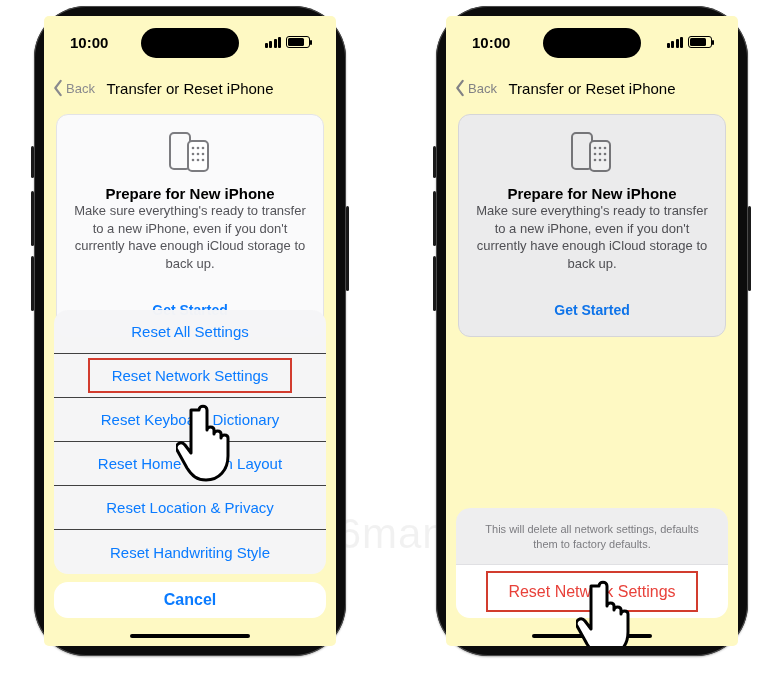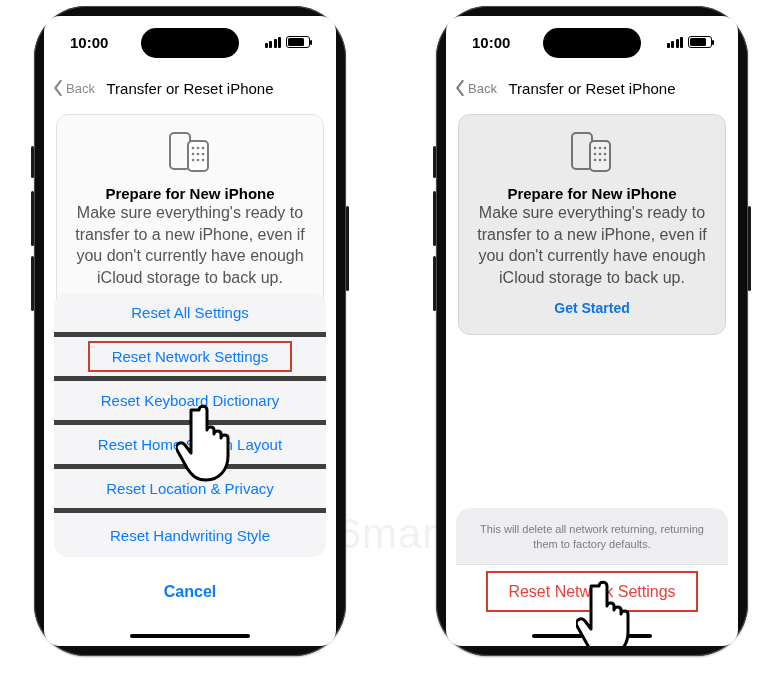--- a/index.html
+++ b/index.html
@@ -27,22 +27,22 @@
     position: relative;
   }
   .side-btn { position:absolute; background:#1a1a1a; border-radius:2px; }
   .vol1 { left:-3px; top:140px; width:3px; height:32px; }
   .vol2 { left:-3px; top:185px; width:3px; height:55px; }
   .vol3 { left:-3px; top:250px; width:3px; height:55px; }
   .pwr  { right:-3px; top:200px; width:3px; height:85px; }
   .screen {
     width: 100%;
     height: 100%;
-    border-radius: 16px;
-    background: #ffffff;
+    border-radius: 5px;
+    background: #fef9c3;
     overflow: hidden;
     position: relative;
   }
   .notch {
     position: absolute;
     top: 12px;
     left: 50%;
     transform: translateX(-50%);
     width: 98px;
     height: 30px;
@@ -90,49 +90,49 @@
   .card {
     margin: 6px 12px 0;
     background: #fafafb;
     border:1px solid #e3e3e6;
     border-radius: 12px;
     padding: 16px 14px 10px;
     text-align: center;
   }
   .card .devices { display:flex; justify-content:center; margin-bottom:10px; }
   .card h3 { font-size:15px; font-weight:600; }
-  .card p  { font-size:16px; color:#545459; line-height:1.35; margin-bottom:4px; }
+  .card p  { font-size:13px; color:#545459; line-height:1.35; margin-bottom:22px; }
   .card .link { color:#0a7bff; font-size:14px; font-weight:700; padding:8px 0; }
 
   .dimmer .screen > .status,
   .dimmer .screen > .navbar,
   .dimmer .screen > .card { filter: brightness(.94) saturate(.95); }
 
   .sheet {
     position:absolute; left:0; right:0; bottom:0;
     padding: 0 10px 28px;
   }
   .sheet-list {
     background: rgba(245,245,247,.98);
     border-radius: 14px;
     overflow:hidden;
   }
   .sheet-list .row {
     height: 44px;
     display:flex; align-items:center; justify-content:center;
     color:#0a7bff; font-size:15px;
-    border-bottom:5px solid #404040;
+    border-bottom:1px solid #404040;
     position:relative;
   }
   .sheet-list .row:last-child { border-bottom:none; }
   .sheet-cancel {
     margin-top:8px;
     background:#fff;
     border-radius:14px;
-    height:53px;
+    height:36px;
     display:flex; align-items:center; justify-content:center;
     color:#0a7bff; font-weight:600; font-size:16px;
   }
   .home-ind {
     position:absolute; bottom:8px; left:50%; transform:translateX(-50%);
     width:120px; height:4px; background:#000; border-radius:3px;
   }
   .highlight {
     position:absolute; border:2px solid #d23c2e; pointer-events:none; z-index:3;
   }
@@ -329,21 +329,21 @@
             </g>
           </svg>
         </div>
         <h3>Prepare for New iPhone</h3>
         <p>Make sure everything's ready to transfer to a new iPhone, even if you don't currently have enough iCloud storage to back up.</p>
         <div class="link">Get Started</div>
       </div>
 
       <div class="confirm-sheet">
         <div class="confirm-group">
-          <div class="confirm-msg">This will delete all network returning, returning them to factory defaults.</div>
+          <div class="confirm-msg">This will delete all network settings, defaults them to factory defaults.</div>
           <div class="confirm-action">
             <div class="highlight" style="left:30px;right:30px;top:6px;bottom:6px;"></div>
             <span>Reset Network Settings</span>
           </div>
         </div>
       </div>
 
       <div class="home-ind"></div>
 
       <div class="hand" style="left:130px; top:560px;">

